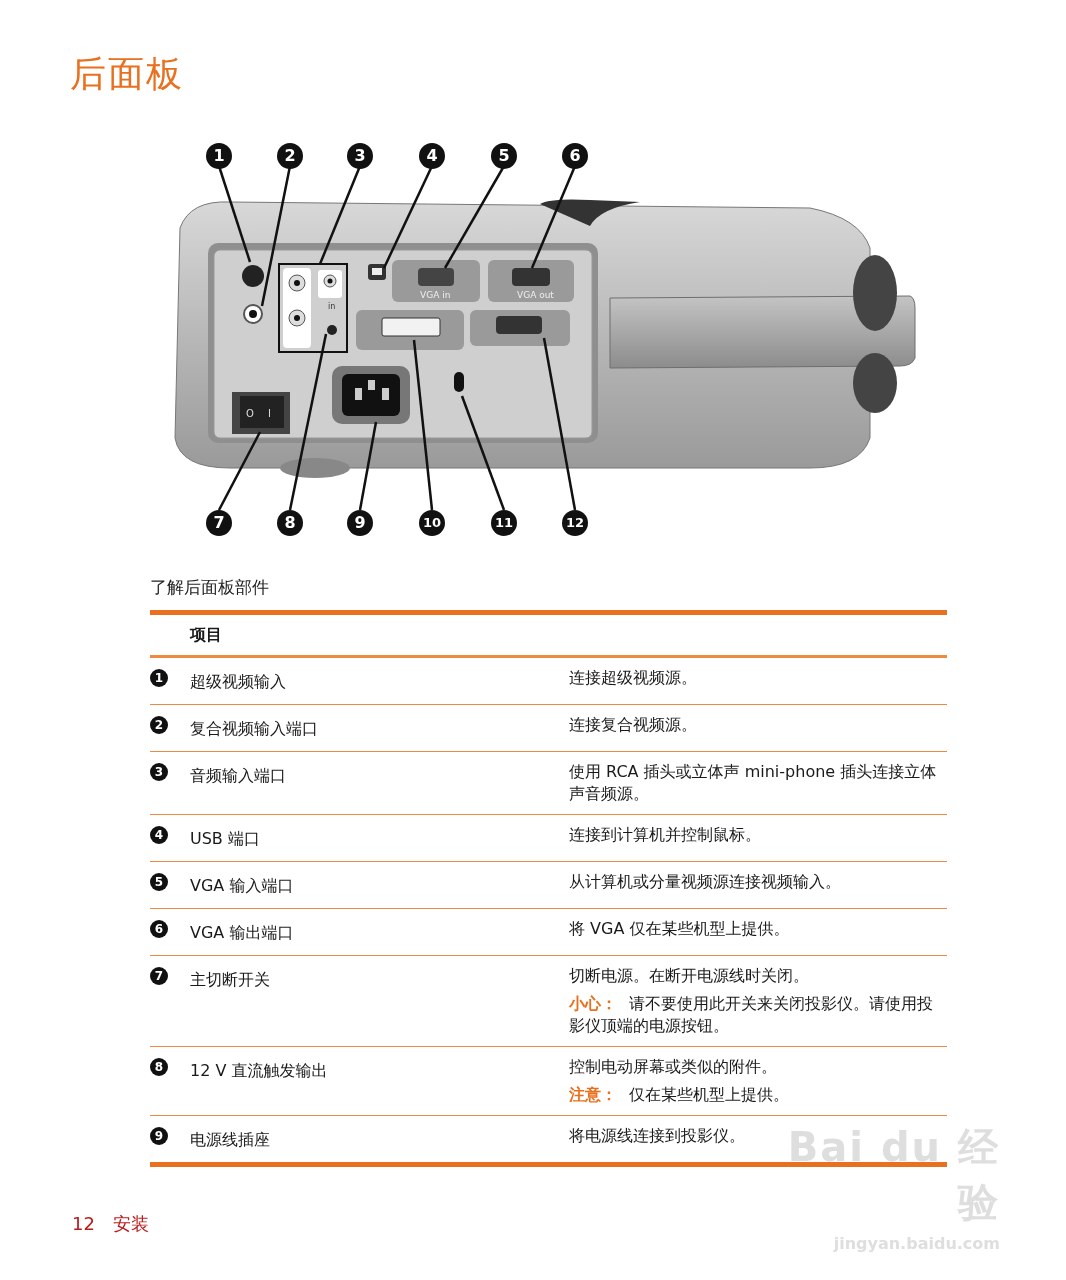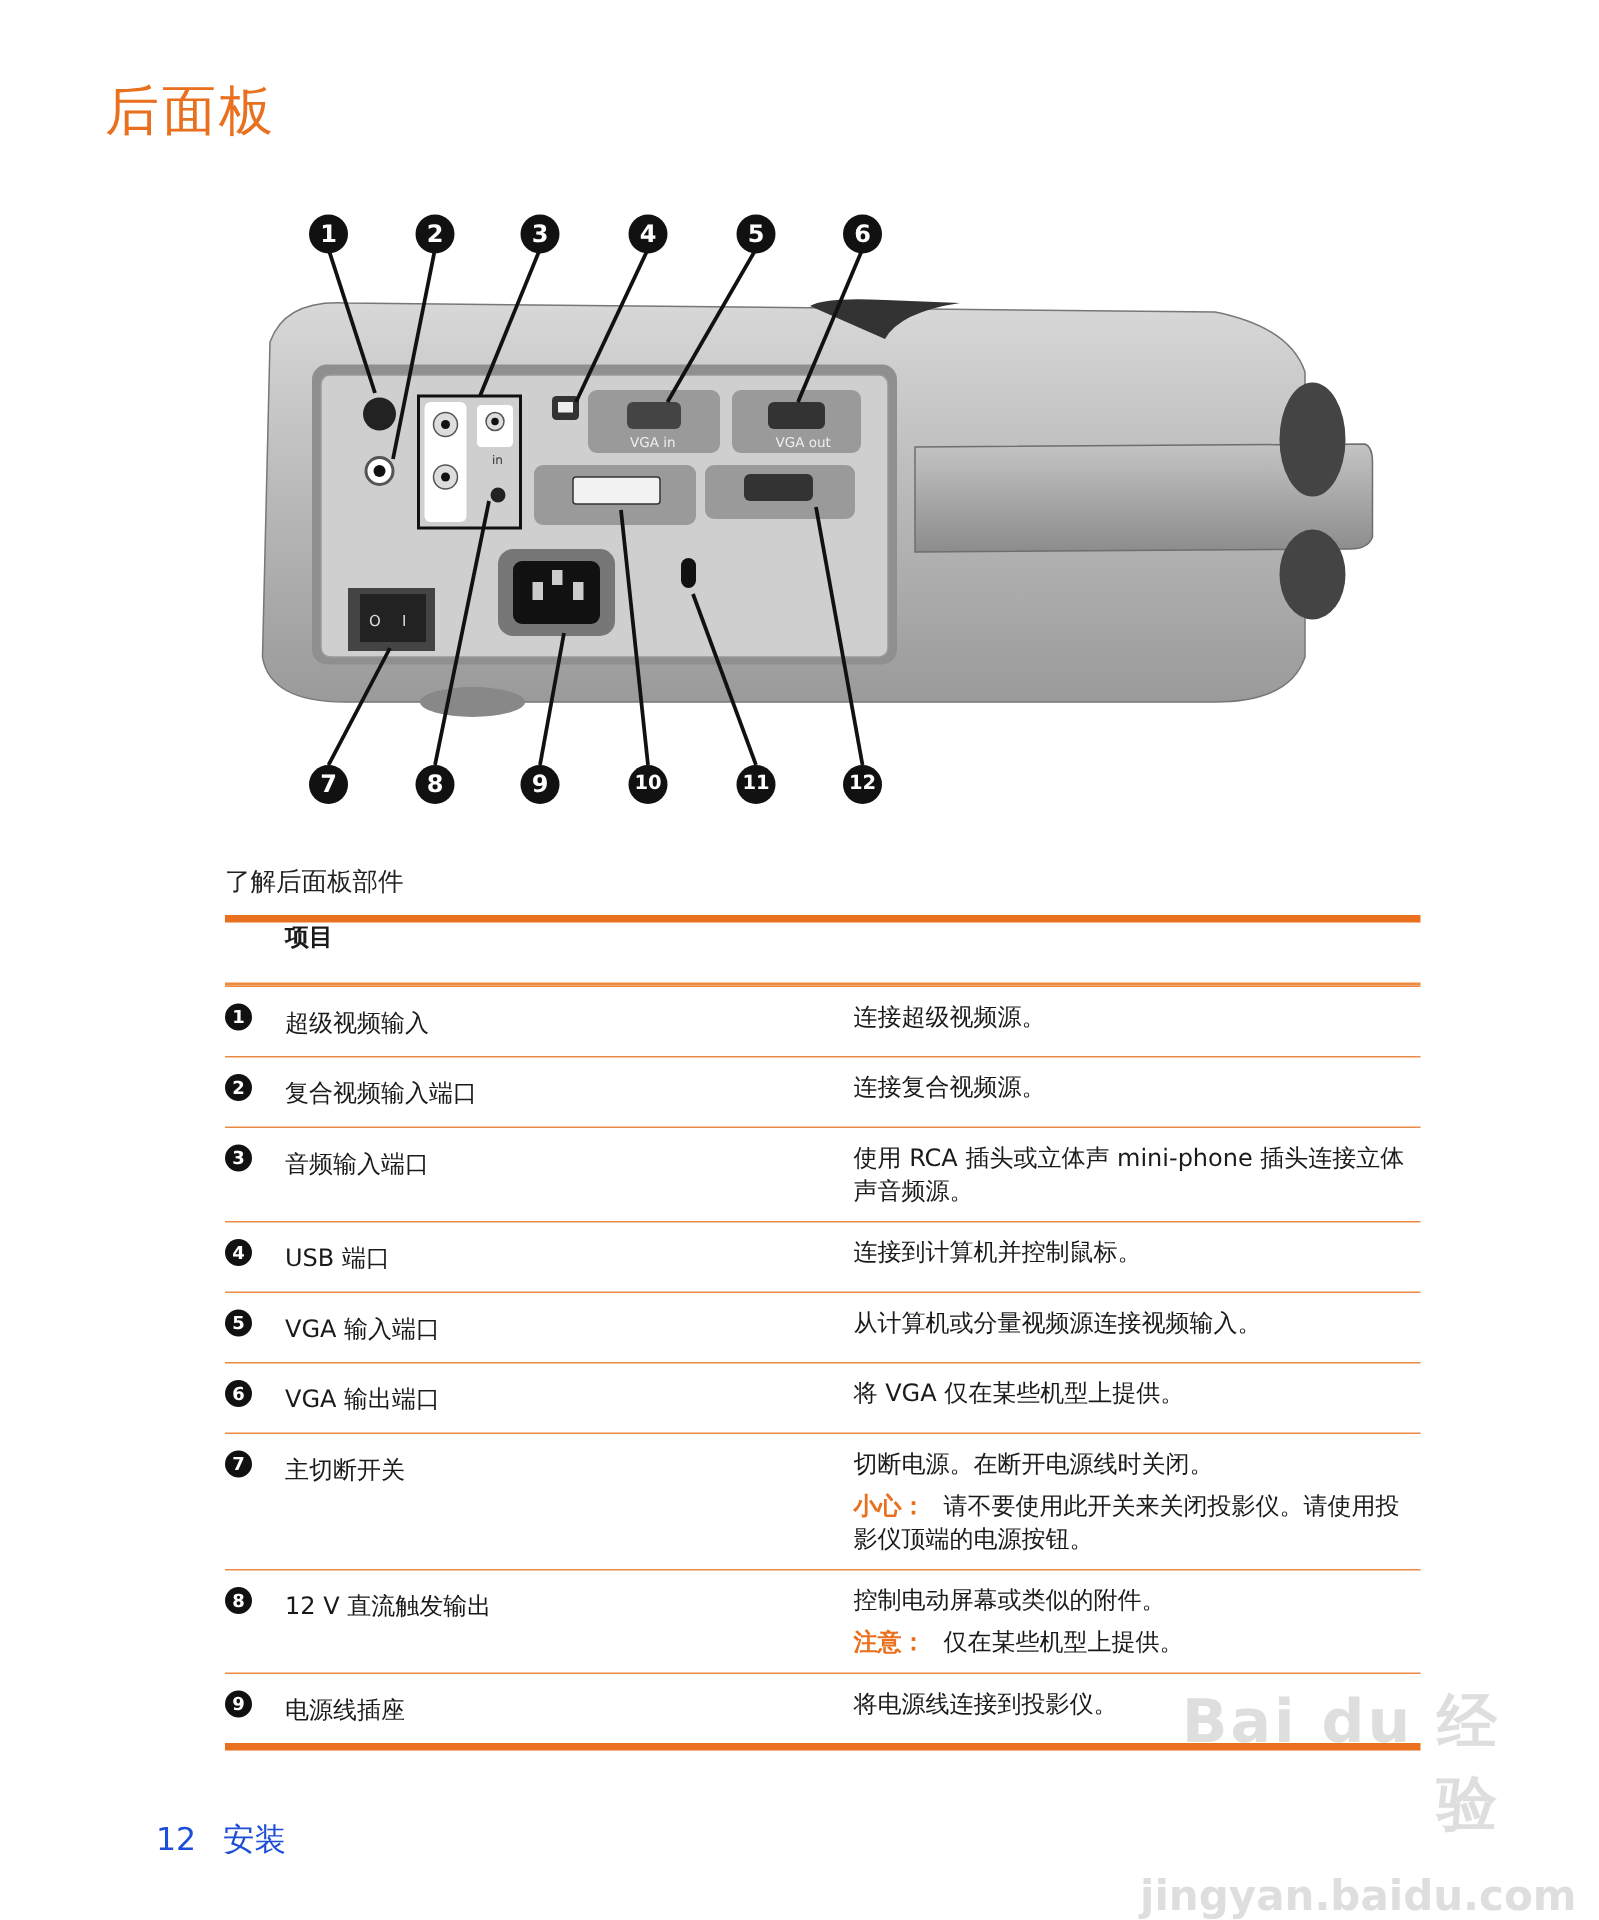--- a/index.html
+++ b/index.html
@@ -8,31 +8,31 @@
   .page-title { position: absolute; left: 70px; top: 50px; font-size: 36px; color: #e8701e;
                 font-weight: normal; letter-spacing: 2px; margin: 0; }
   .figure { position: absolute; left: 170px; top: 138px; width: 760px; height: 410px; }
   .callout { position: absolute; width: 26px; height: 26px; border-radius: 50%; background: #111;
              color: #fff; font-weight: bold; font-size: 16px; text-align: center; line-height: 26px;
              font-family: "DejaVu Sans", sans-serif; }
   .table-caption { position: absolute; left: 150px; top: 576px; font-size: 17px; color: #222; }
   .spec-table { position: absolute; left: 150px; top: 610px; width: 797px; }
   .thick { height: 5px; background: #e8701e; }
   .thin { height: 2px; background: #f08a3c; }
-  .hdr { display: flex; height: 40px; align-items: flex-start; font-weight: bold; font-size: 16px; }
+  .hdr { display: flex; height: 40px; align-items: center; font-weight: bold; font-size: 16px; }
   .row { display: flex; font-size: 16px; border-top: 1.5px solid #ec8a45; }
   .row:first-of-type { border-top: none; }
   .c-num { width: 40px; padding-top: 9px; }
   .c-item { width: 379px; padding-top: 14px; }
   .c-func { width: 378px; padding-top: 9px; line-height: 22px; }
   .num { display: inline-block; width: 18px; height: 18px; border-radius: 50%; background: #111;
          color: #fff; font-size: 12px; font-weight: bold; text-align: center; line-height: 18px; }
   .note { margin-top: 6px; }
   .note-label { color: #e8701e; font-weight: bold; margin-right: 12px; }
-  .footer { position: absolute; left: 72px; top: 1212px; font-size: 21px; color: #1d4ed8; margin-left: 32px; }
+  .footer { position: absolute; left: 72px; top: 1212px; font-size: 18px; color: #b91c1c; }
   .footer span + span { margin-left: 18px; }
   .watermark { position: absolute; left: 760px; top: 1120px; width: 240px; height: 120px;
                color: #d9d9d9; font-weight: bold; opacity: 0.85; text-align: right; }
 </style>
 </head>
 <body>
 
 <h1 class="page-title">后面板</h1>
 
 <div class="figure">
@@ -202,14 +202,14 @@
   </div>
   <div class="thick"></div>
 </div>
 
 <div class="footer">
   <span>12</span><span>安装</span>
 </div>
 
 <div class="watermark">
   <div style="font-size:40px;letter-spacing:2px;">Bai du 经验</div>
-  <div style="font-size:28px;margin-top:17px;">jingyan.baidu.com</div>
+  <div style="font-size:16px;margin-top:4px;">jingyan.baidu.com</div>
 </div>
 
 </body></html>

